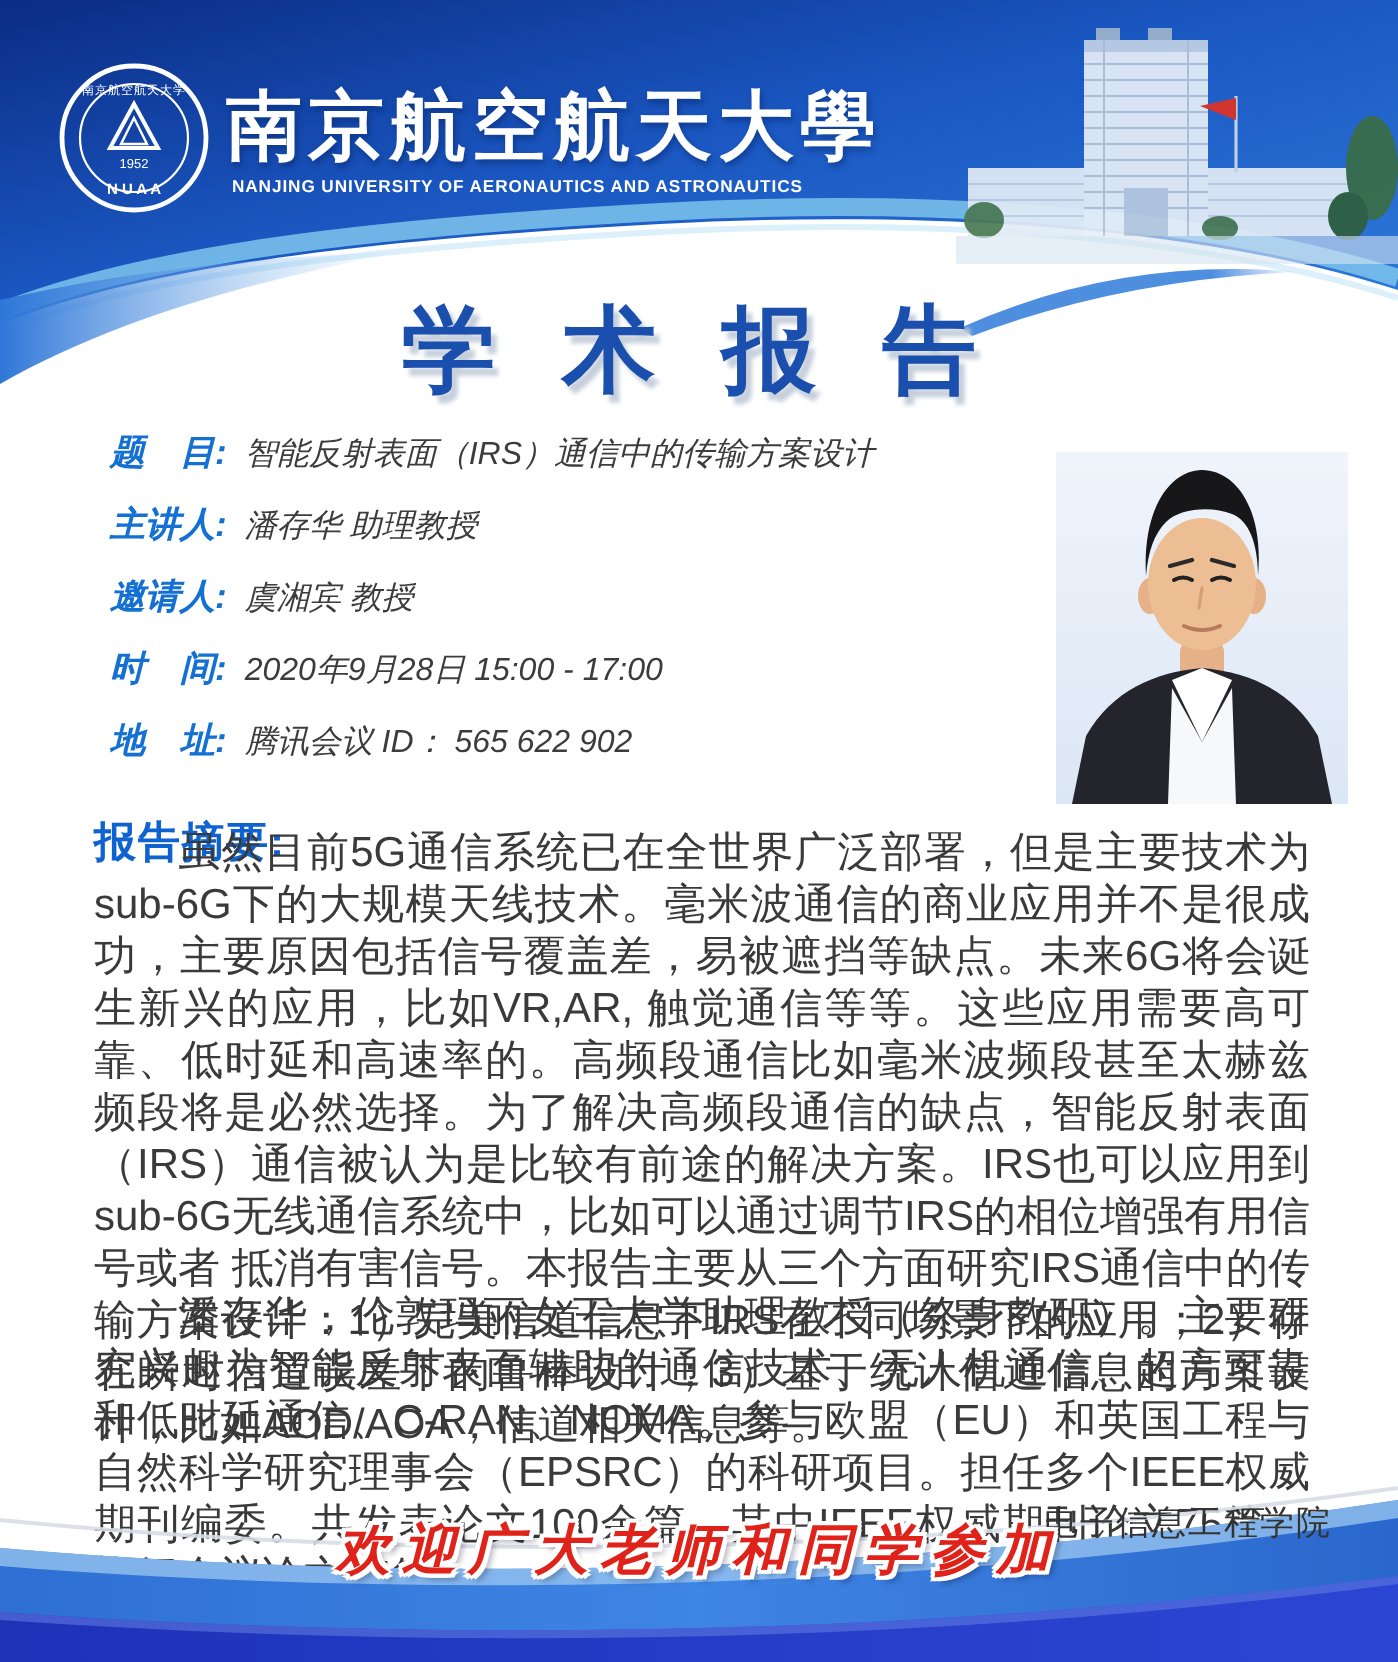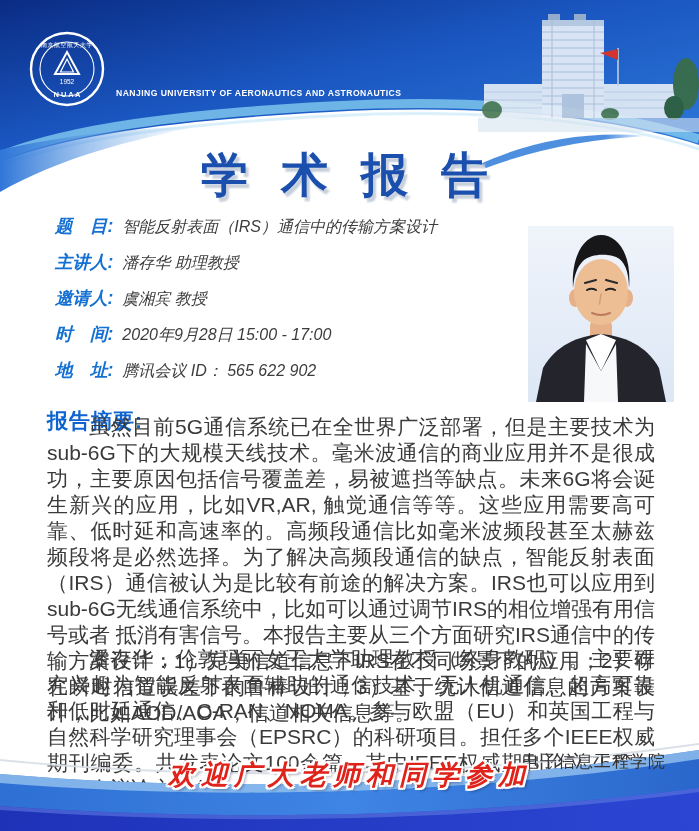--- a/index.html
+++ b/index.html
@@ -148,20 +148,21 @@
   <svg class="logo-svg" width="78" height="78" viewBox="0 0 78 78">
     <circle cx="39" cy="39" r="36" fill="none" stroke="#ffffff" stroke-width="2.4"></circle>
     <circle cx="39" cy="39" r="27" fill="none" stroke="#ffffff" stroke-width="1.1"></circle>
     <text x="39" y="17" text-anchor="middle" font-size="6" fill="#ffffff" letter-spacing="0.5">南京航空航天大学</text>
     <path d="M39,22 L51,44 H27 Z" fill="none" stroke="#ffffff" stroke-width="2"></path>
     <path d="M39,29 L45.5,42 H32.5 Z" fill="none" stroke="#ffffff" stroke-width="1.2"></path>
     <text x="39" y="54" text-anchor="middle" font-size="6.5" fill="#ffffff">1952</text>
     <text x="39" y="67" text-anchor="middle" font-size="7.5" font-weight="bold" fill="#ffffff">N U A A</text>
   </svg>
 
+  <div class="uni-cn">南京航空航天大學</div>
   <div class="uni-en">NANJING UNIVERSITY OF AERONAUTICS AND ASTRONAUTICS</div>
 
   <div class="poster-title">学 术 报 告</div>
 
   <div class="info">
     <div class="info-row">
       <span class="info-label">题　目:</span>
       <span class="info-value">智能反射表面（IRS）通信中的传输方案设计</span>
     </div>
     <div class="info-row">

